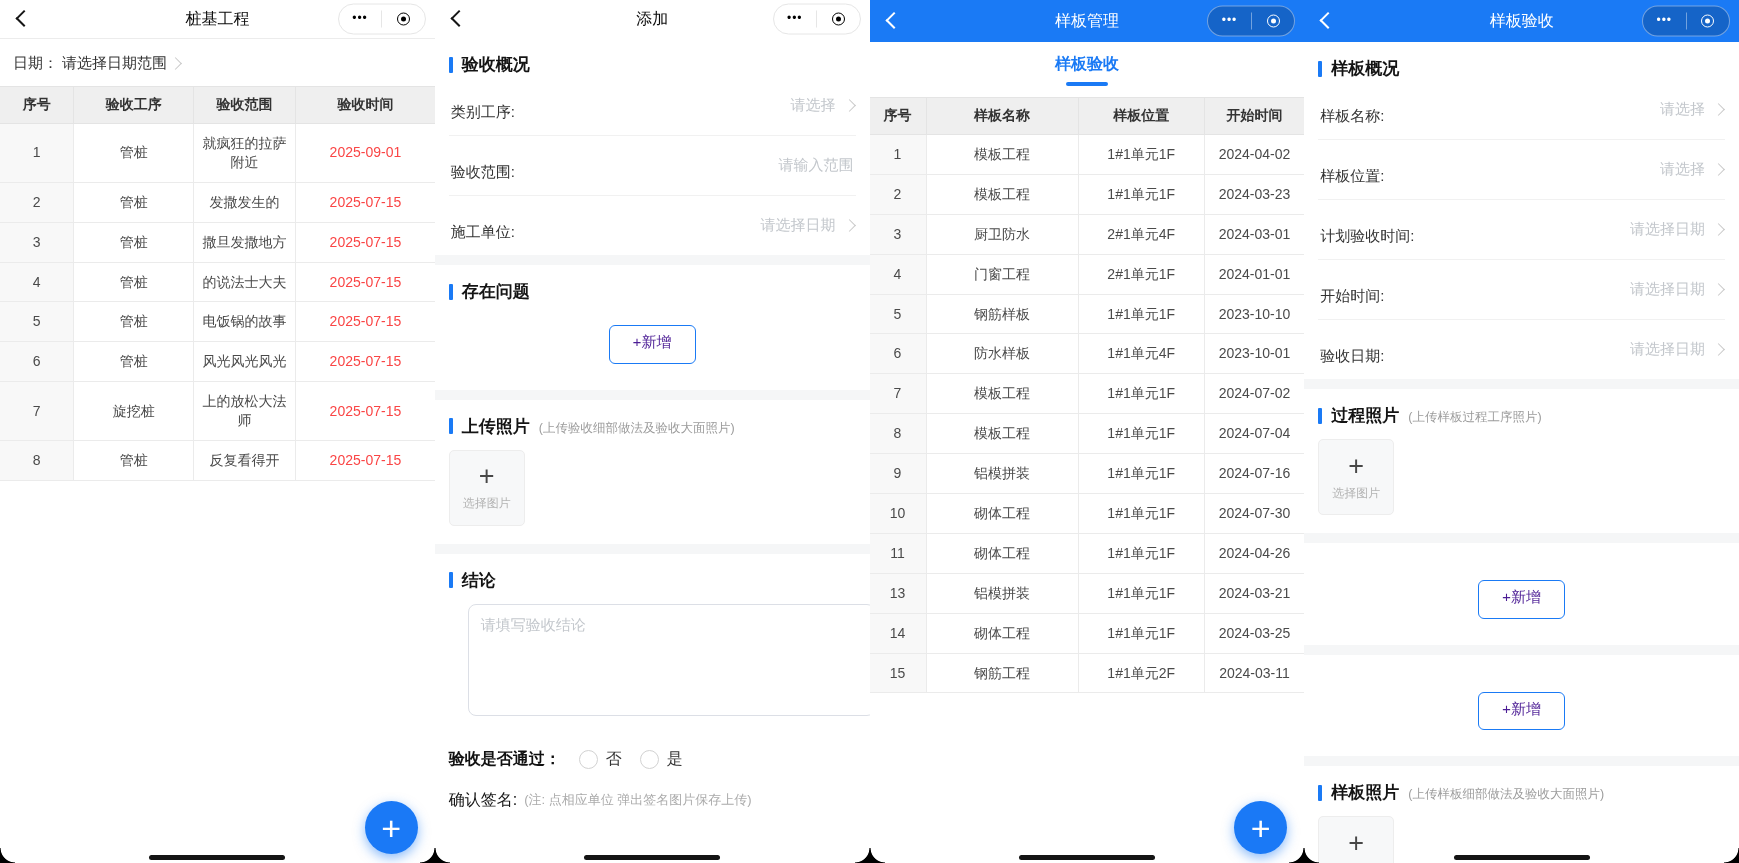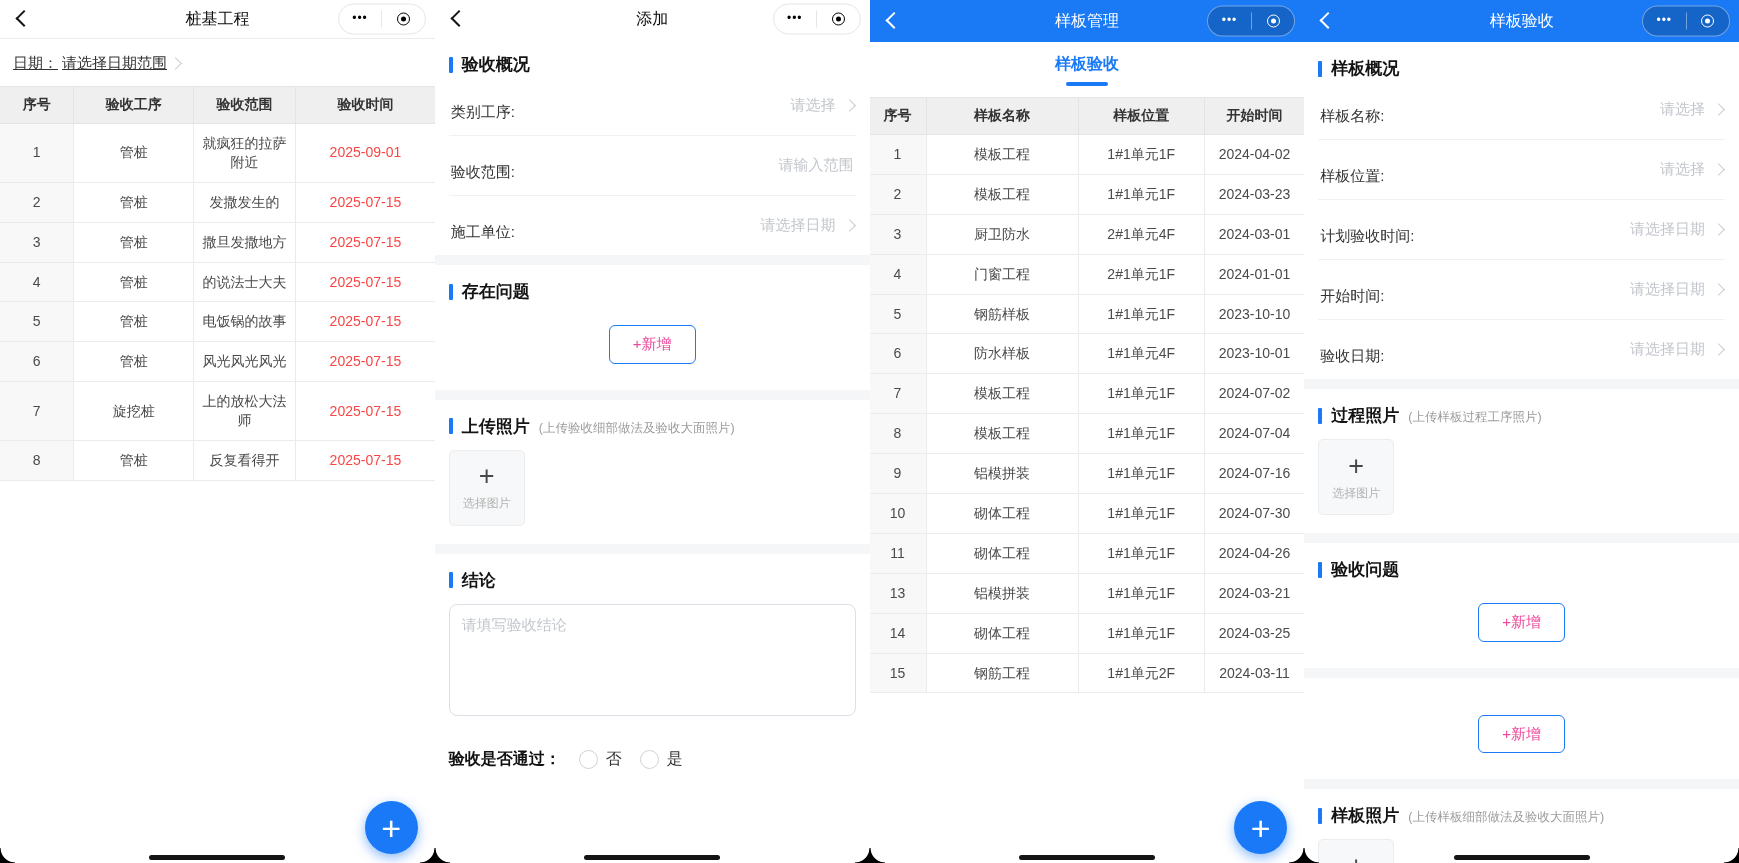--- a/index.html
+++ b/index.html
@@ -30,21 +30,21 @@
   .target-ring { width:13px; height:13px; border:1.6px solid #000; border-radius:50%;
     display:flex; align-items:center; justify-content:center; box-sizing:border-box; }
   .target-dot { width:5px; height:5px; background:#000; border-radius:50%; }
   .capsule.light { background:rgba(0,0,0,.18); border-color:rgba(255,255,255,.4); }
   .capsule.light .dots { color:#fff; }
   .capsule.light .sep { background:rgba(255,255,255,.4); }
   .capsule.light .target-ring { border-color:#fff; }
   .capsule.light .target-dot { background:#fff; }
 
   
-  .date-row { display:flex; align-items:center; padding:15px 13px 13px; font-size:15px; color:#333; cursor:pointer; gap:4px;text-decoration:underline; }
+  .date-row { display:flex; align-items:center; padding:15px 13px 13px; font-size:15px; color:#333; cursor:pointer; gap:4px; }
   .chev { width:8px; height:8px; border-top:1.7px solid #c9c9c9; border-right:1.7px solid #c9c9c9;
     transform:rotate(45deg); display:inline-block; flex:none; }
 
   table { width:100%; border-collapse:collapse; table-layout:fixed; font-size:14px; color:#4a4a4a; text-align:center; }
   th { background:#efefef; font-weight:700; color:#333; padding:9px 2px; border:1px solid #e4e4e4; font-size:14px; }
   td { padding:10px 3px; border:1px solid #ebebeb; background:#fff; line-height:1.35; word-break:break-all; }
   td:first-child { background:#f8f8f8; }
   table tr > *:first-child { border-left:none; }
   table tr > *:last-child { border-right:none; }
   .tbl-s1 td:last-child { color:#fa4545; }
@@ -63,32 +63,32 @@
 
   .field { display:flex; align-items:center; justify-content:space-between;
     padding:13px 2px; border-bottom:1px solid #f1f1f1; cursor:pointer; }
   .field:last-child { border-bottom:none; }
   .field-label { font-size:15px; color:#333;margin-top:14px; }
   .field-value { display:flex; align-items:center; gap:9px; font-size:15px; color:#c3c7cc; }
 
   .band { height:10px; background:#f5f6f7; }
 
   .add-btn-wrap { display:flex; justify-content:center; padding:22px 0 26px; }
-  .add-btn { border:1px solid #1a7af5; color:#ec4899; background:#fff; border-radius:6px;
-    padding:10px 23px; font-size:15px; cursor:pointer; font-family:Liberation Sans, sans-serif; line-height:1.1; }
+  .add-btn { border:1px solid #1a7af5; color:#4c1d95; background:#fff; border-radius:6px;
+    padding:10px 23px; font-size:15px; cursor:pointer; font-family:Liberation Mono, monospace; line-height:1.1; }
 
   .upload-tile { width:76px; height:76px; background:#f7f8f9; border:1px solid #ededed; border-radius:5px;
     display:flex; flex-direction:column; align-items:center; justify-content:center; gap:5px;
     margin:12px 0 18px; cursor:pointer; box-sizing:border-box; }
   .tile-plus { font-size:27px; color:#474747; line-height:1; font-weight:300; }
   .tile-label { font-size:12px; color:#b3b3b3; }
 
   .textarea-wrap { margin:12px 0 16px; }
   textarea { width:100%; height:112px; box-sizing:border-box; border:1px solid #dcdfe6; border-radius:8px;
-    padding:11px 12px; font-size:15px; font-family:inherit; color:#333; resize:none; background:#fff; }
+    padding:11px 12px; font-size:15px; font-family:inherit; color:#333; resize:none; background:#fff;margin-left:19px; }
   textarea::placeholder { color:#c3c7cc; }
 
   .pass-row { display:flex; align-items:center; padding:13px 14px 6px; gap:18px; }
   .pass-label { font-size:16px; font-weight:700; color:#111; }
   .radio { display:flex; align-items:center; gap:8px; font-size:16px; color:#333; cursor:pointer; }
   .radio-circle { width:19px; height:19px; border:1px solid #d2d2d2; border-radius:50%; background:#fff; box-sizing:border-box; flex:none; }
 
   .sign-row { display:flex; align-items:center; padding:14px 14px 2px; gap:7px; }
   .sign-label { font-size:16px; color:#141414; }
   .sign-note { font-size:13px; color:#ababab; }
@@ -298,20 +298,24 @@
       <span class="radio">
         <span class="radio-circle"></span>
         <span>否</span>
       </span>
       <span class="radio">
         <span class="radio-circle"></span>
         <span>是</span>
       </span>
     </div>
 
+    <div class="sign-row">
+      <span class="sign-label">确认签名:</span>
+      <span class="sign-note">(注: 点相应单位 弹出签名图片保存上传)</span>
+    </div>
 
     <div class="home-bar"></div>
     <div class="corner bl"></div>
     <div class="corner br"></div>
   </div>
 
   <div class="screen">
     <div class="navbar blue">
       <span class="back"></span>
       <span class="nav-title">样板管理</span>
@@ -513,24 +517,20 @@
       </div>
       <div class="upload-tile">
         <span class="tile-plus">+</span>
         <span class="tile-label">选择图片</span>
       </div>
     </div>
 
     <div class="band"></div>
 
     <div class="section">
-      <div class="sec-head">
-        <span class="sec-bar"></span>
-        <span class="sec-title">验收问题</span>
-      </div>
       <div class="add-btn-wrap">
         <button class="add-btn">+新增</button>
       </div>
     </div>
 
     <div class="band"></div>
 
     <div class="section">
       <div class="add-btn-wrap">
         <button class="add-btn">+新增</button>

